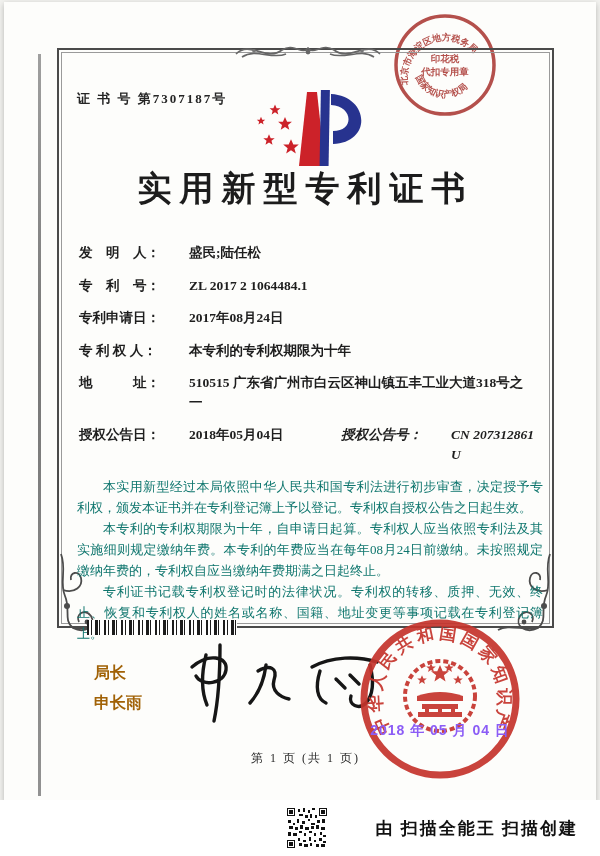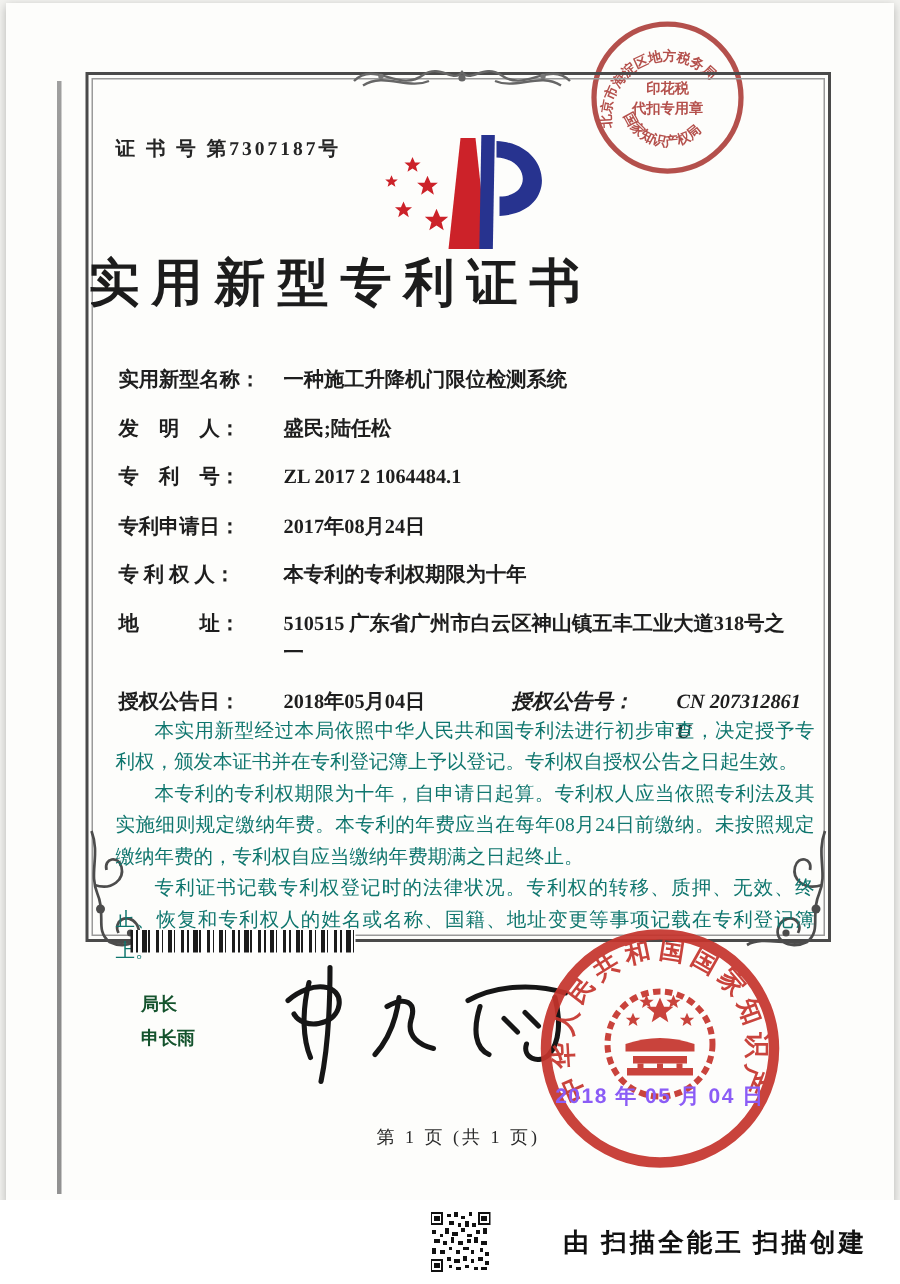--- a/index.html
+++ b/index.html
@@ -27,42 +27,42 @@
     content:""; position:absolute; inset:2px;
     border:1px solid #9a9a9a;
   }
   .cert-no {
     position:absolute; left:18px; top:40px;
     font-size:13px; letter-spacing:2px; color:#252525; font-weight:bold;
   }
   .logo-wrap { position:absolute; left:0; top:34px; width:100%; text-align:center; }
   .title {
     position:absolute; left:0; top:116px; width:100%;
-    text-align:left; font-size:34px; font-weight:bold; color:#1c1c1c;
+    text-align:center; font-size:34px; font-weight:bold; color:#1c1c1c;
     letter-spacing:8px;
   }
   .fields { position:absolute; left:20px; top:193px; width:462px; font-size:13.5px; color:#1e1e1e; }
   .frow { display:flex; margin-bottom:13px; line-height:1.45; }
   .frow .lab { width:110px; flex:0 0 110px; font-weight:bold; white-space:nowrap; }
   .frow .val { font-weight:600; }
   .val-address { display:inline-block; max-width:345px; }
   .grant-row { position:relative; display:flex; margin-bottom:0;align-items:flex-end; }
   .grant-right { position:absolute; left:262px; top:0; display:flex;font-style:italic; }
   .paras {
     position:absolute; left:18px; top:426px; width:466px;
     font-size:13px; line-height:1.62; color:#0f766e; text-align:justify;
   }
   .paras p { text-indent:2em; }
   .barcode {
     position:absolute; left:28px; top:570px; width:150px; height:15px;
     background-image:repeating-linear-gradient(90deg,
       #1c1c1c 0 2px,#fff 2px 4px,#1c1c1c 4px 5px,#fff 5px 8px,
       #1c1c1c 8px 11px,#fff 11px 12px,#1c1c1c 12px 13px,#fff 13px 17px);
   }
-  .director { position:absolute; left:35px; top:608px; font-size:12px; font-weight:bold; color:#14532d; line-height:1.9; }
+  .director { position:absolute; left:35px; top:608px; font-size:16px; font-weight:bold; color:#a16207; line-height:1.9; }
   .signature { position:absolute; left:115px; top:585px; }
   .seal { position:absolute; left:300px; top:568px; width:162px; height:162px; opacity:.92; }
   .seal-date {
     position:absolute; left:295px; top:672px; width:172px; text-align:center;
     font-size:14px; font-weight:bold; color:#8b5cf6; letter-spacing:1px;
     font-family:"Liberation Sans", sans-serif;
   }
   .tax-stamp { position:absolute; left:388px; top:10px; width:106px; height:106px; opacity:.85; }
   .page-num {
     position:absolute; left:0; top:700px; width:100%; text-align:center;
@@ -153,24 +153,20 @@
       <use href="#star" transform="translate(46,63) scale(1.3)"></use>
       <polygon points="62,8 72,8 80,82 54,82" fill="#cc2229"></polygon>
       <rect x="76" y="6" width="9" height="76" fill="#27338f" transform="skewX(-1)"></rect>
       <path d="M86,10 C124,12 128,58 88,60 L88,47 C110,47 108,22 86,21 Z" fill="#27338f"></path>
     </svg>
   </div>
 
   <div class="title">实用新型专利证书</div>
 
   <div class="fields">
-    <div class="frow">
-      <span class="lab">实用新型名称：</span>
-      <span class="val">一种施工升降机门限位检测系统</span>
-    </div>
     <div class="frow">
       <span class="lab">发　明　人：</span>
       <span class="val">盛民;陆任松</span>
     </div>
     <div class="frow">
       <span class="lab">专　利　号：</span>
       <span class="val">ZL 2017 2 1064484.1</span>
     </div>
     <div class="frow">
       <span class="lab">专利申请日：</span>

